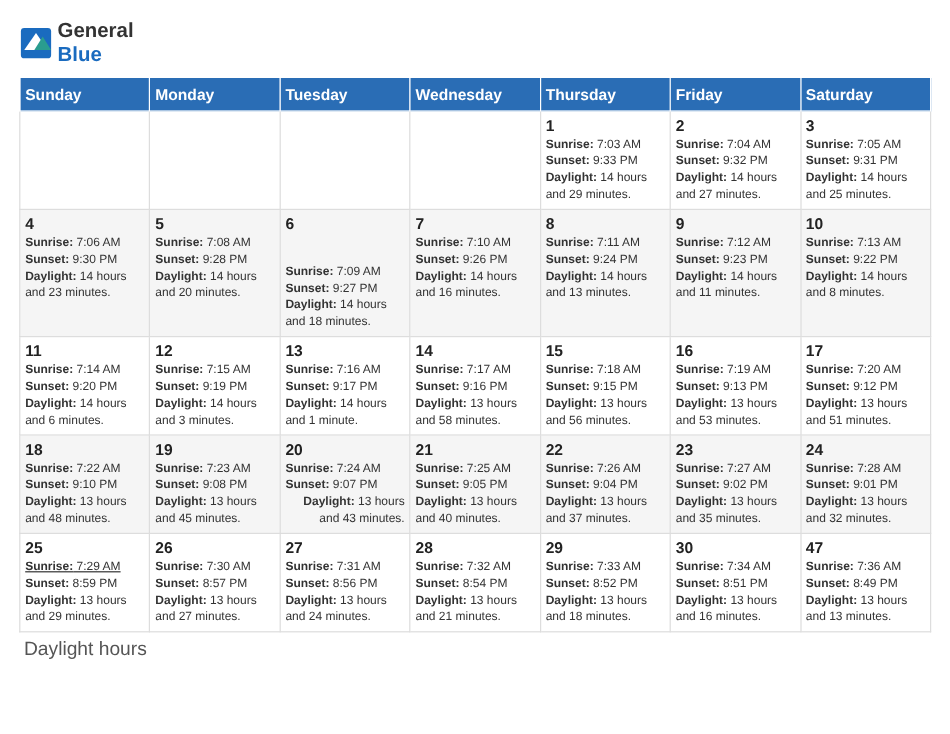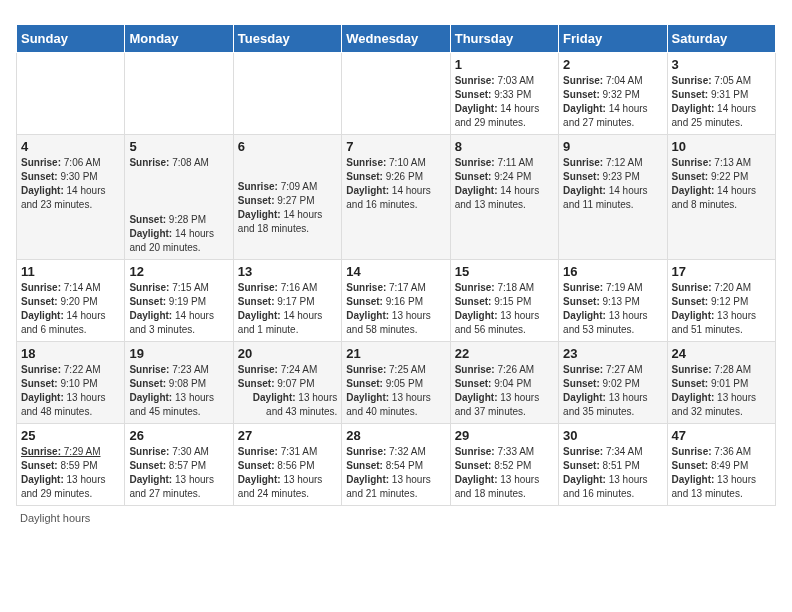--- a/index.html
+++ b/index.html
@@ -69,30 +69,41 @@
       font-size: 13px;
       font-weight: bold;
       color: #222;
       display: block;
       margin-bottom: 2px;
     }
     .cell-empty {
       background: #fff !important;
     }
     .footer-note {
-      font-size: 11px;
+      font-size: 16px;
       color: #555;
       margin-top: 6px;
       padding-left: 4px;
     }
   </style>
 </head>
 <body>
 
 <div class="header-top">
+  <div class="logo">
+    <svg class="logo-icon" viewBox="0 0 40 40">
+      <rect x="2" y="2" width="36" height="36" rx="4" fill="#1a6bbf"></rect>
+      <polygon points="20,8 34,28 6,28" fill="#fff"></polygon>
+      <polygon points="28,12 38,28 18,28" fill="#2a9d8f"></polygon>
+    </svg>
+    <div>
+      <span style="font-size:17px;font-weight:bold;color:#333;">General</span><br>
+      <span style="font-size:17px;font-weight:bold;color:#1a6bbf;">Blue</span>
+    </div>
+  </div>
 </div>
 
 <table class="calendar-table">
   <thead>
     <tr>
     <th>Sunday</th>
         <th>Monday</th>
         <th>Tuesday</th>
         <th>Wednesday</th>
         <th>Thursday</th>
@@ -128,21 +139,21 @@
       <tr>
         <td>
           <span class="day-num">4</span>
           <div style="line-height: 1.4;"><b>Sunrise:</b> 7:06 AM</div>
           <div style="line-height: 1.4;"><b>Sunset:</b> 9:30 PM</div>
           <div style="line-height: 1.4;"><b>Daylight:</b> 14 hours and 23 minutes.</div>
         </td>
         <td>
           <span class="day-num">5</span>
           <div style="line-height: 1.4;"><b>Sunrise:</b> 7:08 AM</div>
-          <div style="line-height: 1.4; margin-top: 43px;"><b>Sunset:</b> 9:28 PM</div>
+          <div style="line-height: 1.4;"><b>Sunset:</b> 9:28 PM</div>
           <div style="line-height: 1.4;"><b>Daylight:</b> 14 hours and 20 minutes.</div>
         </td>
         <td>
           <span class="day-num">6</span>
           <div style="line-height: 1.4; margin-top: 26px;"><b>Sunrise:</b> 7:09 AM</div>
           <div style="line-height: 1.4;"><b>Sunset:</b> 9:27 PM</div>
           <div style="line-height: 1.4;"><b>Daylight:</b> 14 hours and 18 minutes.</div>
         </td>
         <td>
           <span class="day-num">7</span>

